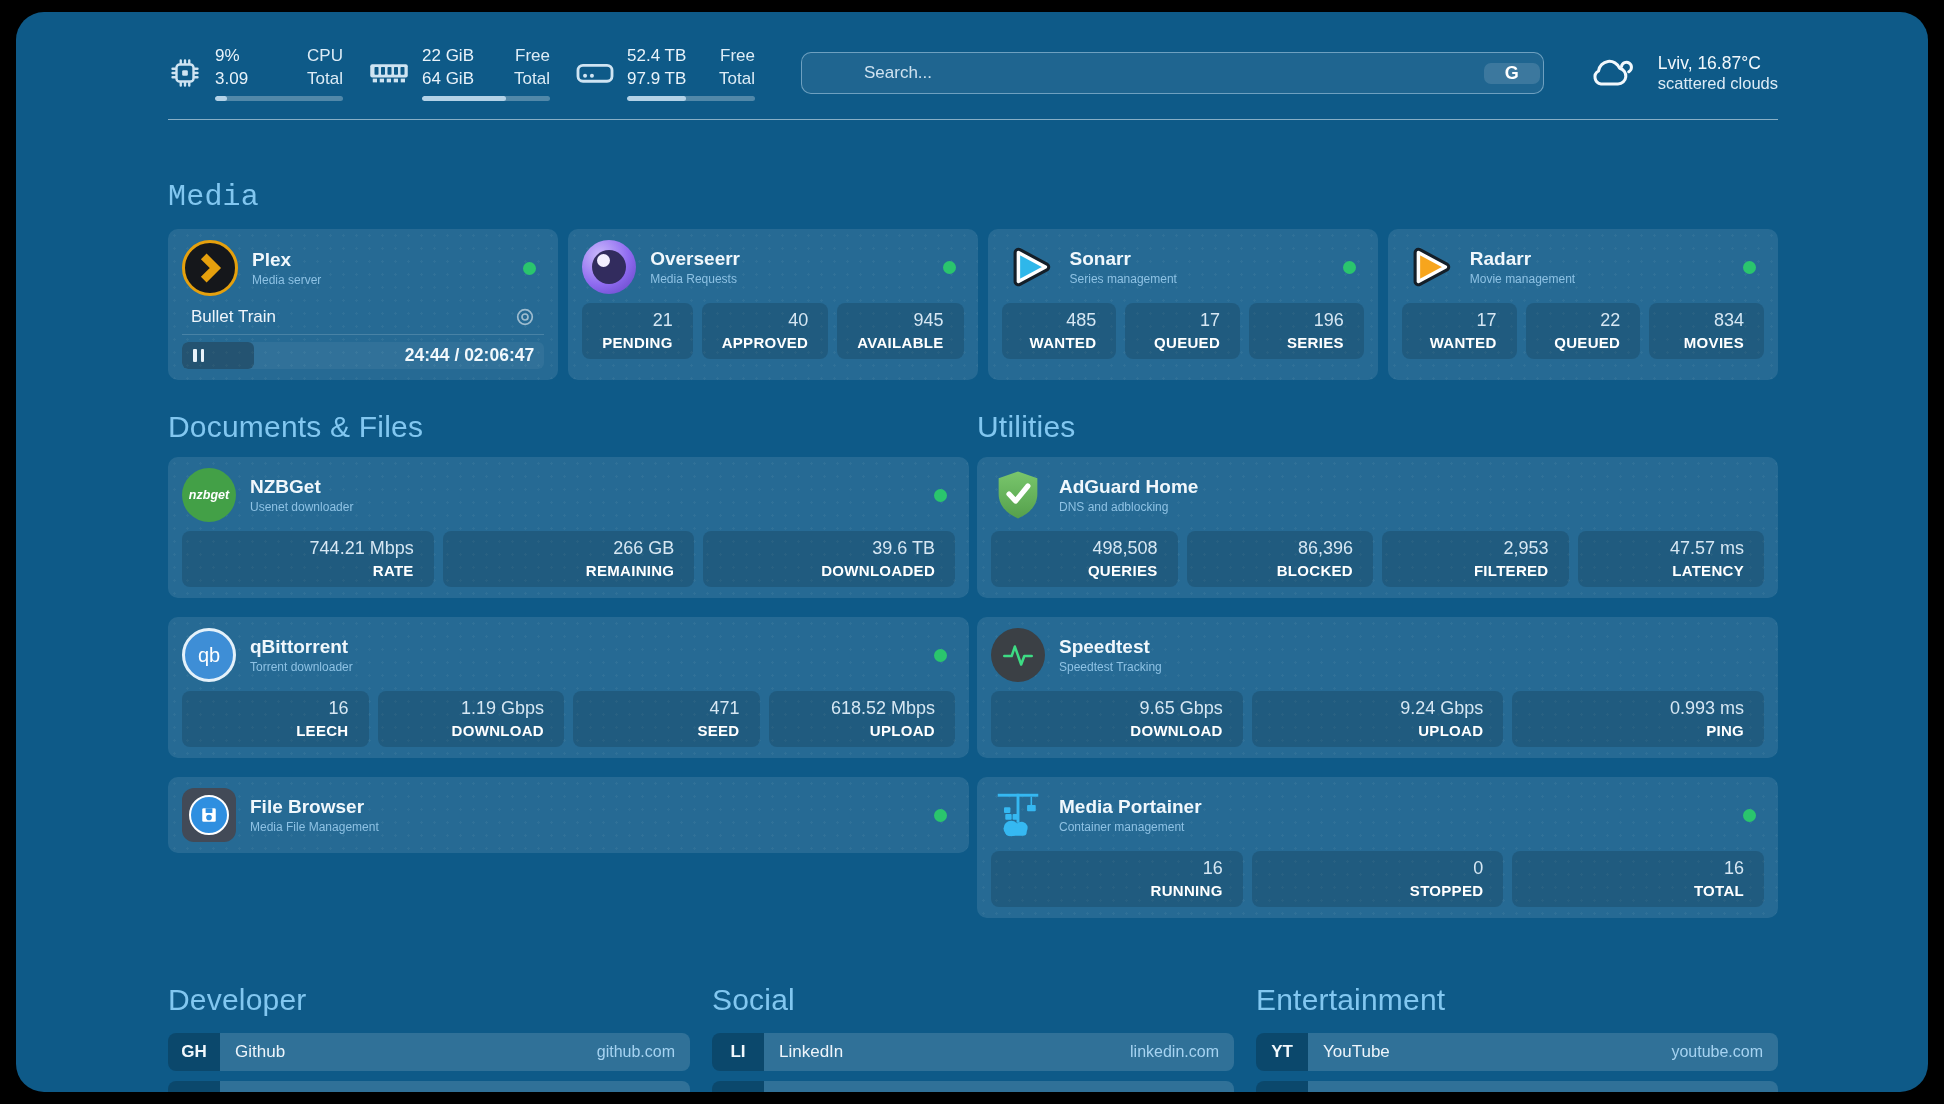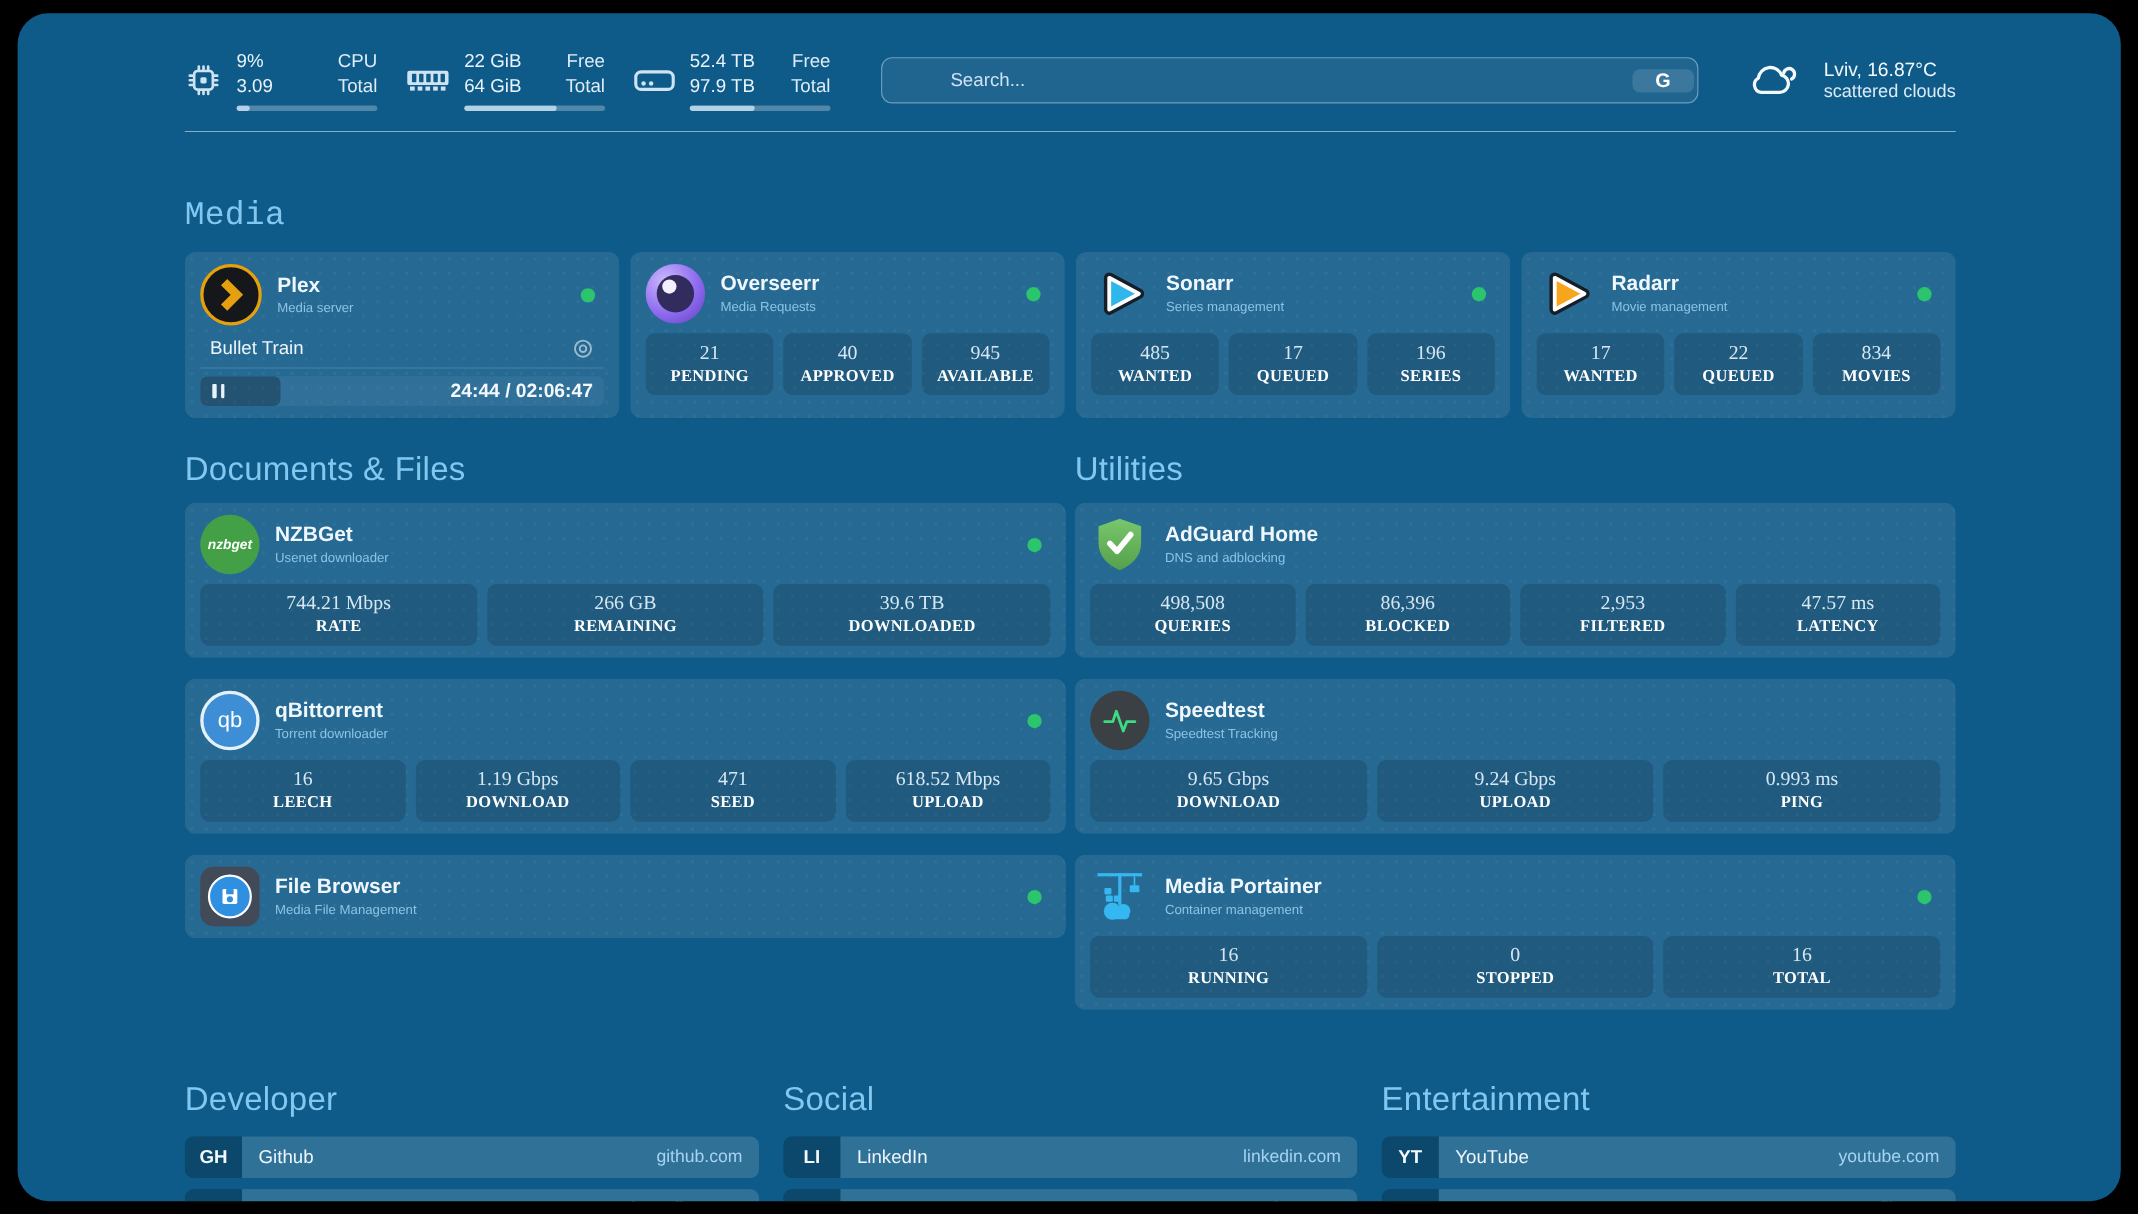--- a/index.html
+++ b/index.html
@@ -46,21 +46,21 @@
     background-image:radial-gradient(rgba(255,255,255,.045) 1.2px, transparent 1.3px);
     background-size:13px 13px; margin-bottom:19px; }
   .media-grid .card { margin-bottom:0; }
 
   .svc { display:flex; align-items:center; gap:14px; min-height:54px; }
   .svc-name { font-size:19px; font-weight:600; color:#f0f7fc; }
   .svc-sub { font-size:12px; color:#8ec2e4; margin-top:2px; }
   .dot { width:13px; height:13px; border-radius:50%; background:#2ac56d; margin-left:auto; margin-right:8px; flex:0 0 auto; }
 
   .stats { display:flex; gap:9px; margin-top:9px; }
-  .stat { flex:1; text-align:center; background:rgba(0,0,0,.14); border-radius:8px; padding:6px 10px 7px;font-family:Liberation Serif, serif; }
+  .stat { flex:1; text-align:right; background:rgba(0,0,0,.14); border-radius:8px; padding:6px 20px 7px; }
   .stat-v { font-size:18px; color:#d6e7f3; line-height:1.25; }
   .stat-l { font-size:15px; font-weight:700; color:#fff; letter-spacing:.3px; line-height:1.3; margin-top:1px; }
 
   
   .np-title { display:flex; align-items:center; margin-top:6px; padding:5px 9px 7px;
     border-bottom:1.5px solid rgba(255,255,255,.16); color:#eef5fb; font-size:17px; }
   .np-title svg { margin-left:auto; }
   .np-progress { position:relative; margin-top:7px; height:27px; border-radius:6px;
     background:rgba(255,255,255,.05); overflow:hidden; }
   .np-fill { position:absolute; left:0; top:0; bottom:0; background:rgba(0,0,0,.26); border-radius:6px;

